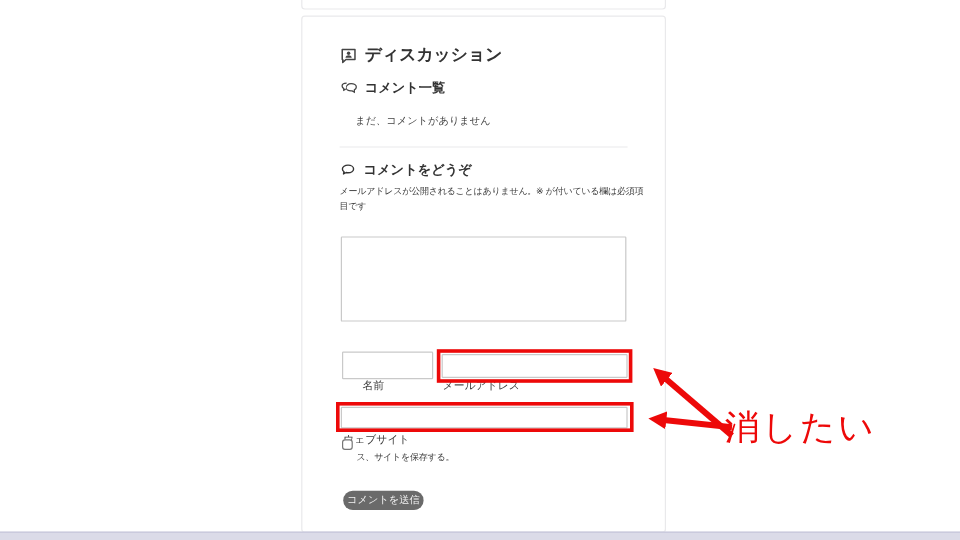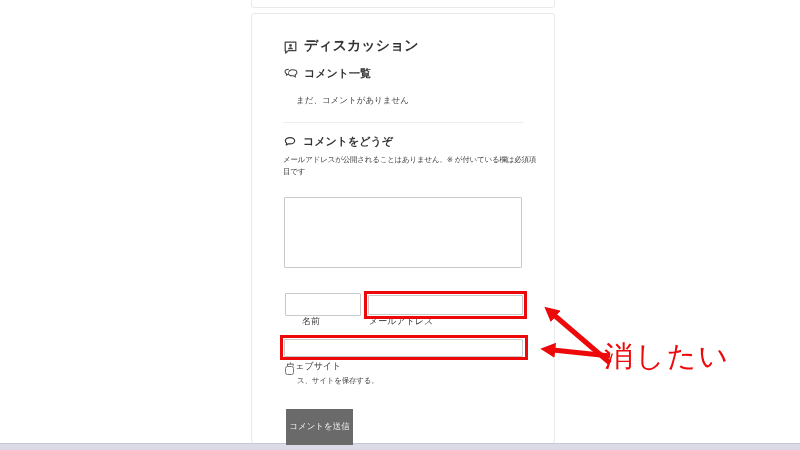--- a/index.html
+++ b/index.html
@@ -14,21 +14,21 @@
   .top-card {
     position: absolute; left: 251px; top: -14px; width: 304px; height: 22px;
     background: #fff; border: 1px solid #e9e9eb; border-radius: 3px;
   }
   .main-card {
     position: absolute; left: 251px; top: 13px; width: 304px; height: 431px;
     background: #fff; border: 1px solid #e9e9eb; border-radius: 3px;
   }
 
   
-  .title-row { left: 283px; top: 37px; display: flex; align-items: flex-end; gap: 6px; }
+  .title-row { left: 283px; top: 37px; display: flex; align-items: center; gap: 6px; }
   .title-row .txt { font-size: 14px; font-weight: bold; color: #333; }
   .sec-row { display: flex; align-items: center; gap: 6px; }
   .sec-row .txt { font-size: 11px; font-weight: bold; color: #333; }
   .icon { display: inline-flex; }
 
   .empty-msg { left: 296px; top: 95px; font-size: 8.5px; color: #444; text-align: right; }
   .divider { left: 283px; top: 122px; width: 240px; height: 1px; background: #ededee; }
 
   .note { font-size: 7.5px; letter-spacing: -0.2px; color: #3d3d3d; }
   .field-label { font-size: 9px; color: #3a3a3a; margin-top: 38px; }
@@ -46,22 +46,22 @@
     pointer-events: none;
   }
 
   .chk {
     position: absolute; left: 285px; top: 366px; width: 9px; height: 9px;
     accent-color: #555;
   }
   .save-line { font-size: 7.5px; letter-spacing: -0.2px; color: #3d3d3d; }
 
   .submit-btn {
-    position: absolute; left: 286px; top: 409px; width: 67px; height: 36px;
-    background: #6a6a6a; color: #f1f1f1; border: none; border-radius: 0;
+    position: absolute; left: 286px; top: 409px; width: 67px; height: 16px;
+    background: #6a6a6a; color: #f1f1f1; border: none; border-radius: 12px;
     font-size: 8.5px; font-family: inherit; cursor: pointer;
   }
 
   .bottom-bar {
     position: absolute; left: 0; top: 443px; width: 800px; height: 7px;
     background: #dbdbe8; border-top: 1px solid #c6c6da;
   }
 
   .kesitai {
     left: 604px; top: 337px; font-size: 29px; font-weight: normal;

